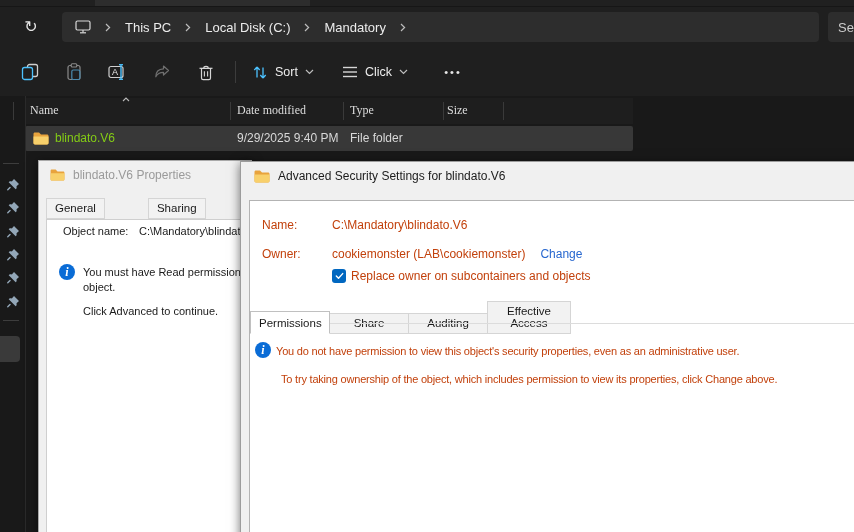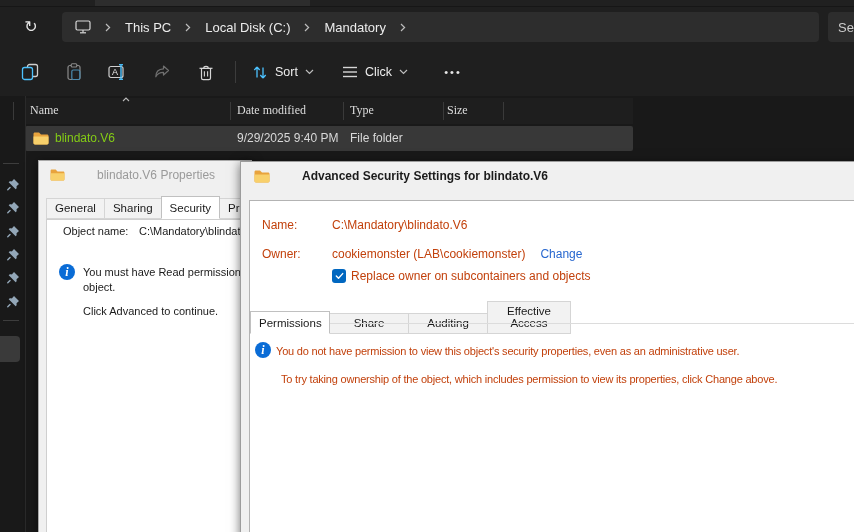--- a/index.html
+++ b/index.html
@@ -2,21 +2,21 @@
 <html><head>
 <meta charset="utf-8">
 <style>
   html,body{margin:0;padding:0;}
   body{
     width:854px;height:532px;position:relative;overflow:hidden;
     background:#191919;font-family:"Liberation Sans",sans-serif;
     -webkit-font-smoothing:antialiased;
   }
   .abs{position:absolute;}
-  .nowrap{white-space:nowrap;margin-left:24px;}
+  .nowrap{white-space:nowrap;}
 
   
   .topstrip{left:0;top:0;width:854px;height:7px;background:#202020;}
   .tabstub{left:95px;top:0;width:215px;height:6px;background:#2d2d2d;}
   .hairline{left:0;top:6px;width:854px;height:1px;background:#161616;}
   .navbar{left:0;top:7px;width:854px;height:40px;background:#1f1f1f;}
   .refresh-btn{left:16px;top:4px;width:30px;height:30px;display:flex;align-items:center;justify-content:center;
     color:#e3e3e3;font-size:16px;border-radius:4px;cursor:default;}
   .crumb-pill{left:62px;top:5px;width:757px;height:30px;background:#2d2d2d;border-radius:4px;
     display:flex;align-items:center;gap:14px;padding-left:13px;box-sizing:border-box;color:#ececec;font-size:13px;}
@@ -40,27 +40,27 @@
   .side-div{left:3px;width:16px;height:1px;background:#3d3d3d;}
   .pin{left:5px;width:16px;height:16px;}
   .side-sel{left:0;top:336px;width:20px;height:26px;background:#3a3a3a;border-radius:0 4px 4px 0;}
 
   
   .dlg{background:#f0f0f0;box-shadow:0 2px 10px rgba(0,0,0,.55);}
   .props-dlg{left:38px;top:160px;width:212px;height:372px;border:1px solid #a9a9a9;overflow:hidden;}
   .adv-dlg{left:240px;top:161px;width:620px;height:380px;border:1px solid #9c9c9c;overflow:hidden;z-index:5;}
   .dlg-title{display:flex;align-items:center;gap:8px;padding:7px 0 4px 11px;font-size:12px;}
   .title-dim{color:#9a9a9a;}
-  .title-dark{color:#1b1b1b;font-weight:bold;}
+  .title-dark{color:#1b1b1b;}
 
   .tab{font-size:11.5px;color:#1a1a1a;background:#f2f2f2;border:1px solid #d5d5d5;
     padding:3px 8px 4px 8px;margin-right:-1px;position:relative;}
   .tab.active{background:#ffffff;border-color:#c0c0c0;border-bottom:1px solid #ffffff;z-index:3;
     padding-top:5px;margin-top:-2px;}
-  .props-tabs{left:7px;top:37px;display:flex;align-items:center;}
+  .props-tabs{left:7px;top:37px;display:flex;align-items:center;gap:44px;}
   .props-page{left:7px;top:58px;width:240px;height:320px;background:#ffffff;border:1px solid #cfcfcf;}
 
   .ptext{font-size:11px;color:#1a1a1a;white-space:nowrap;}
 
   .info-icon{width:16px;height:16px;border-radius:50%;background:#0a6cd6;color:#fff;
     display:flex;align-items:center;justify-content:center;
     font-family:"Liberation Serif",serif;font-style:italic;font-weight:700;font-size:12px;}
 
   .adv-panel{left:8px;top:38px;width:618px;height:348px;background:#ffffff;border:1px solid #b3b3b3;}
   .atext{font-size:12px;color:#c2410c;white-space:nowrap;}

